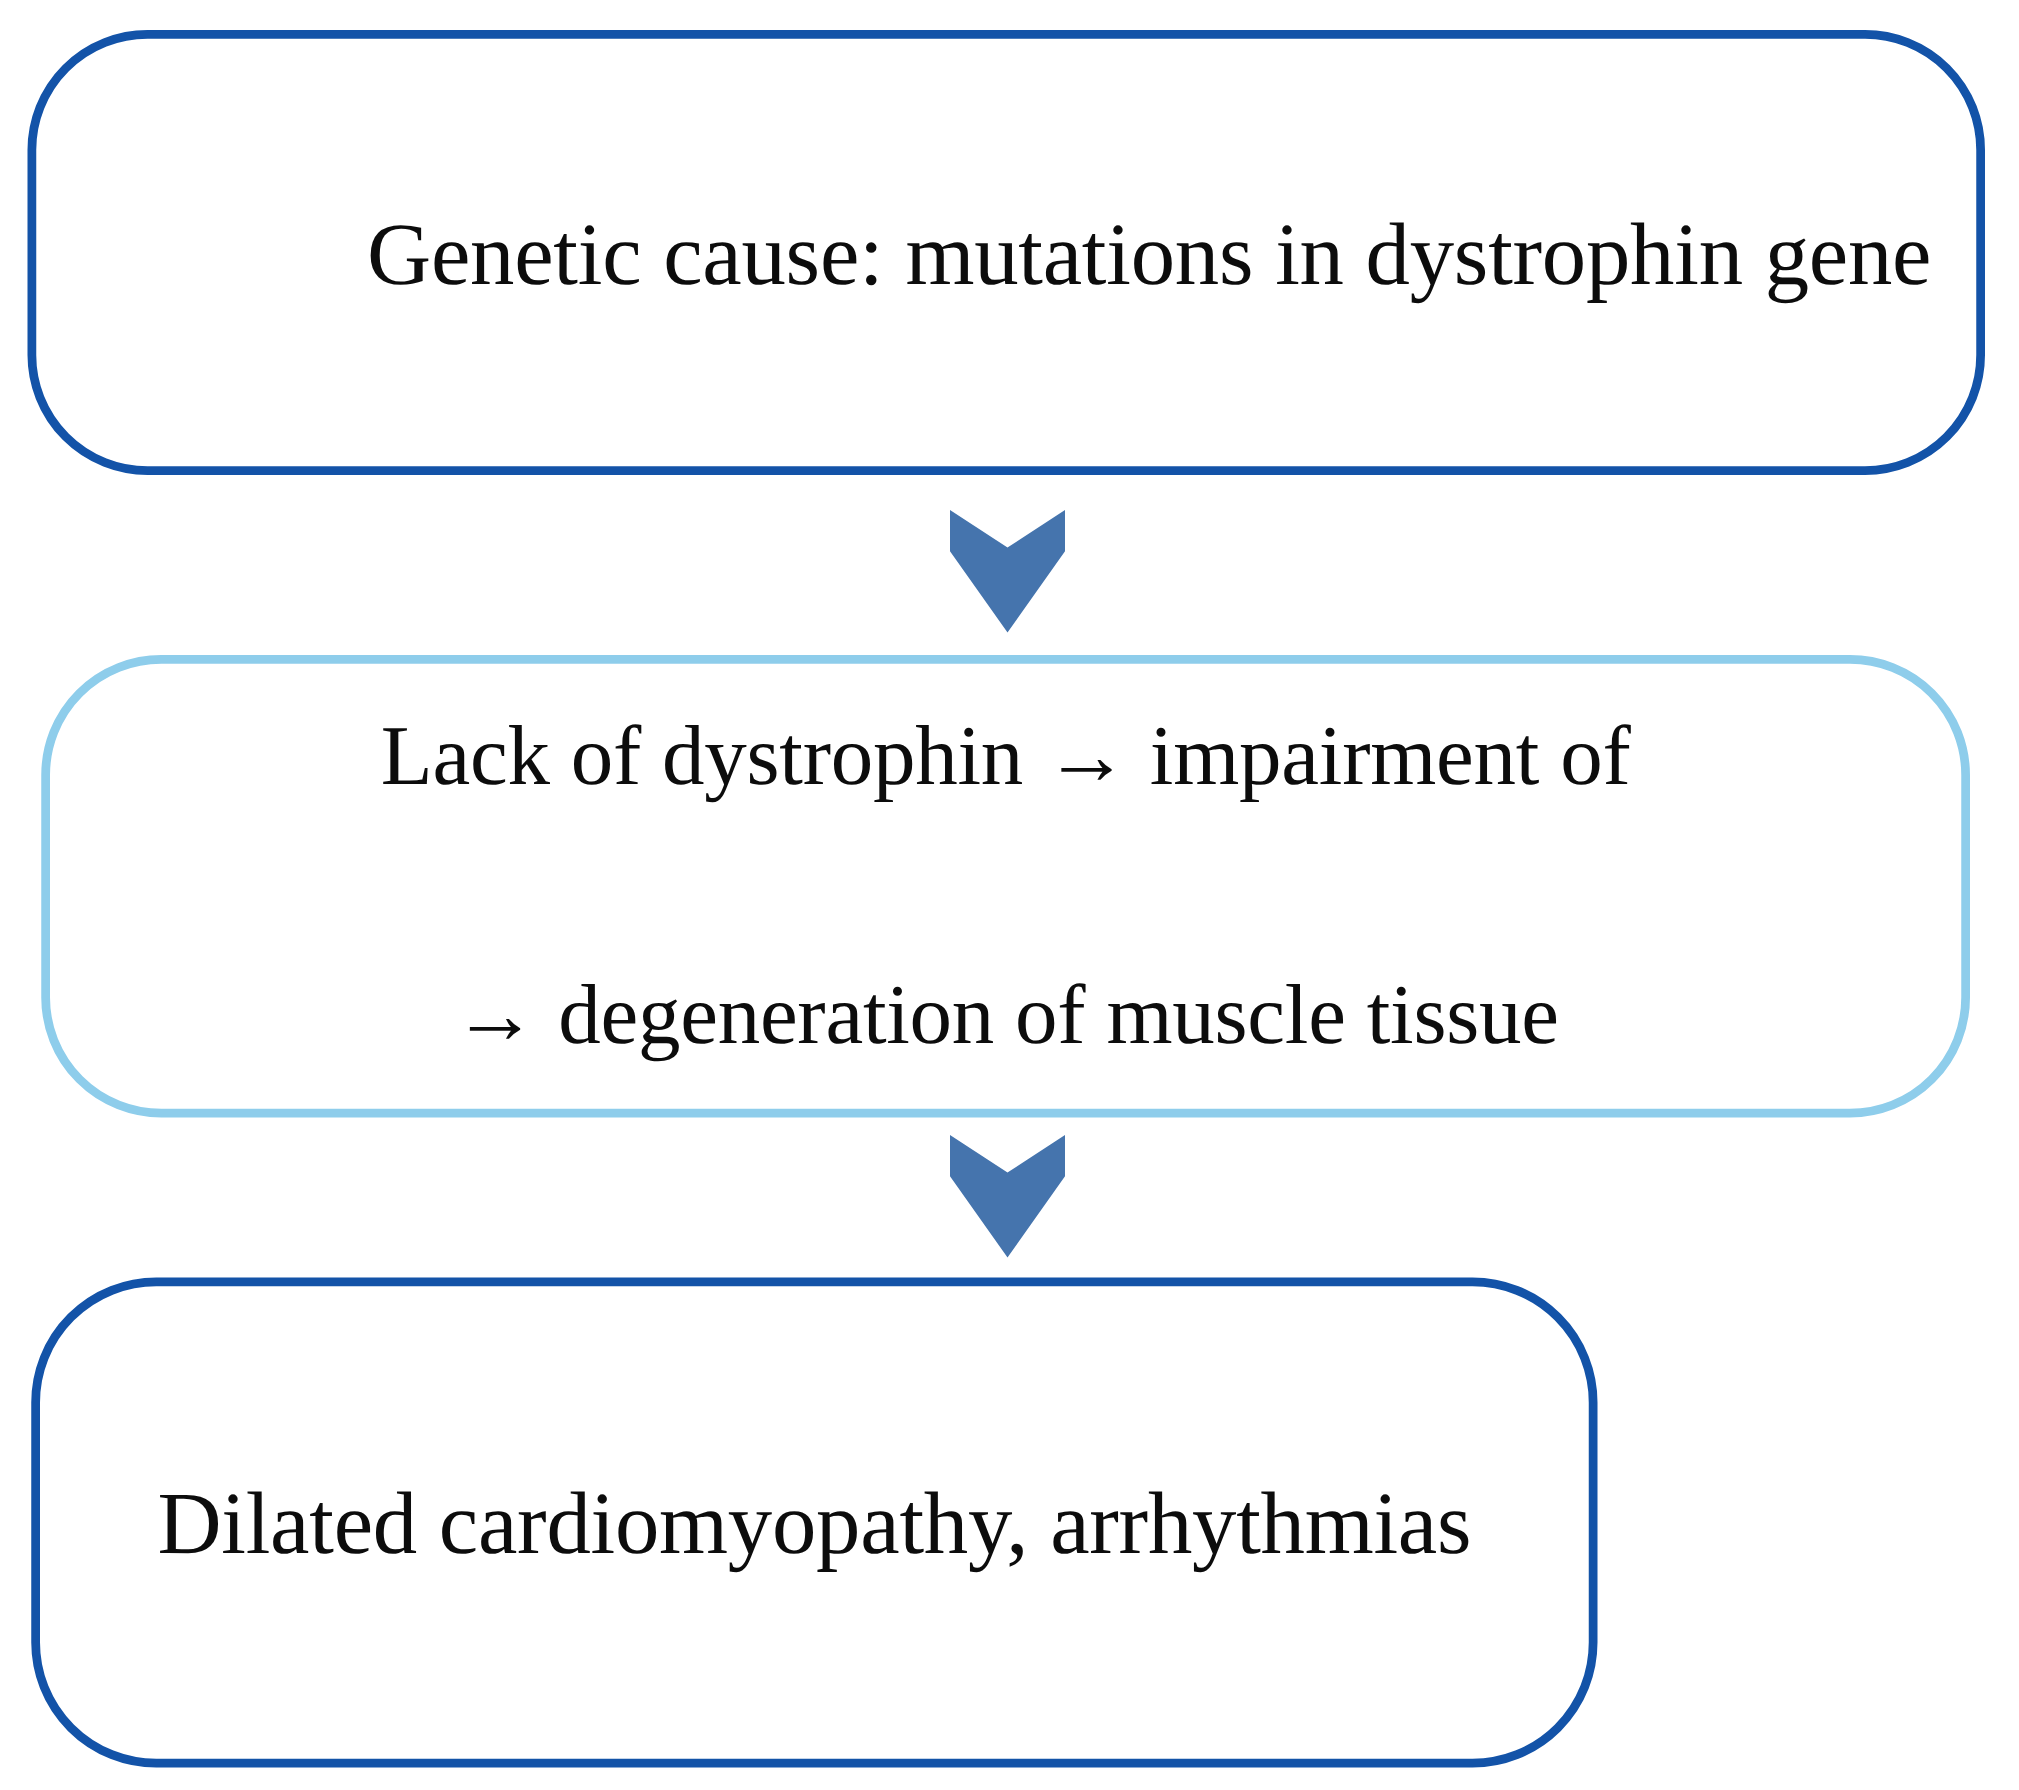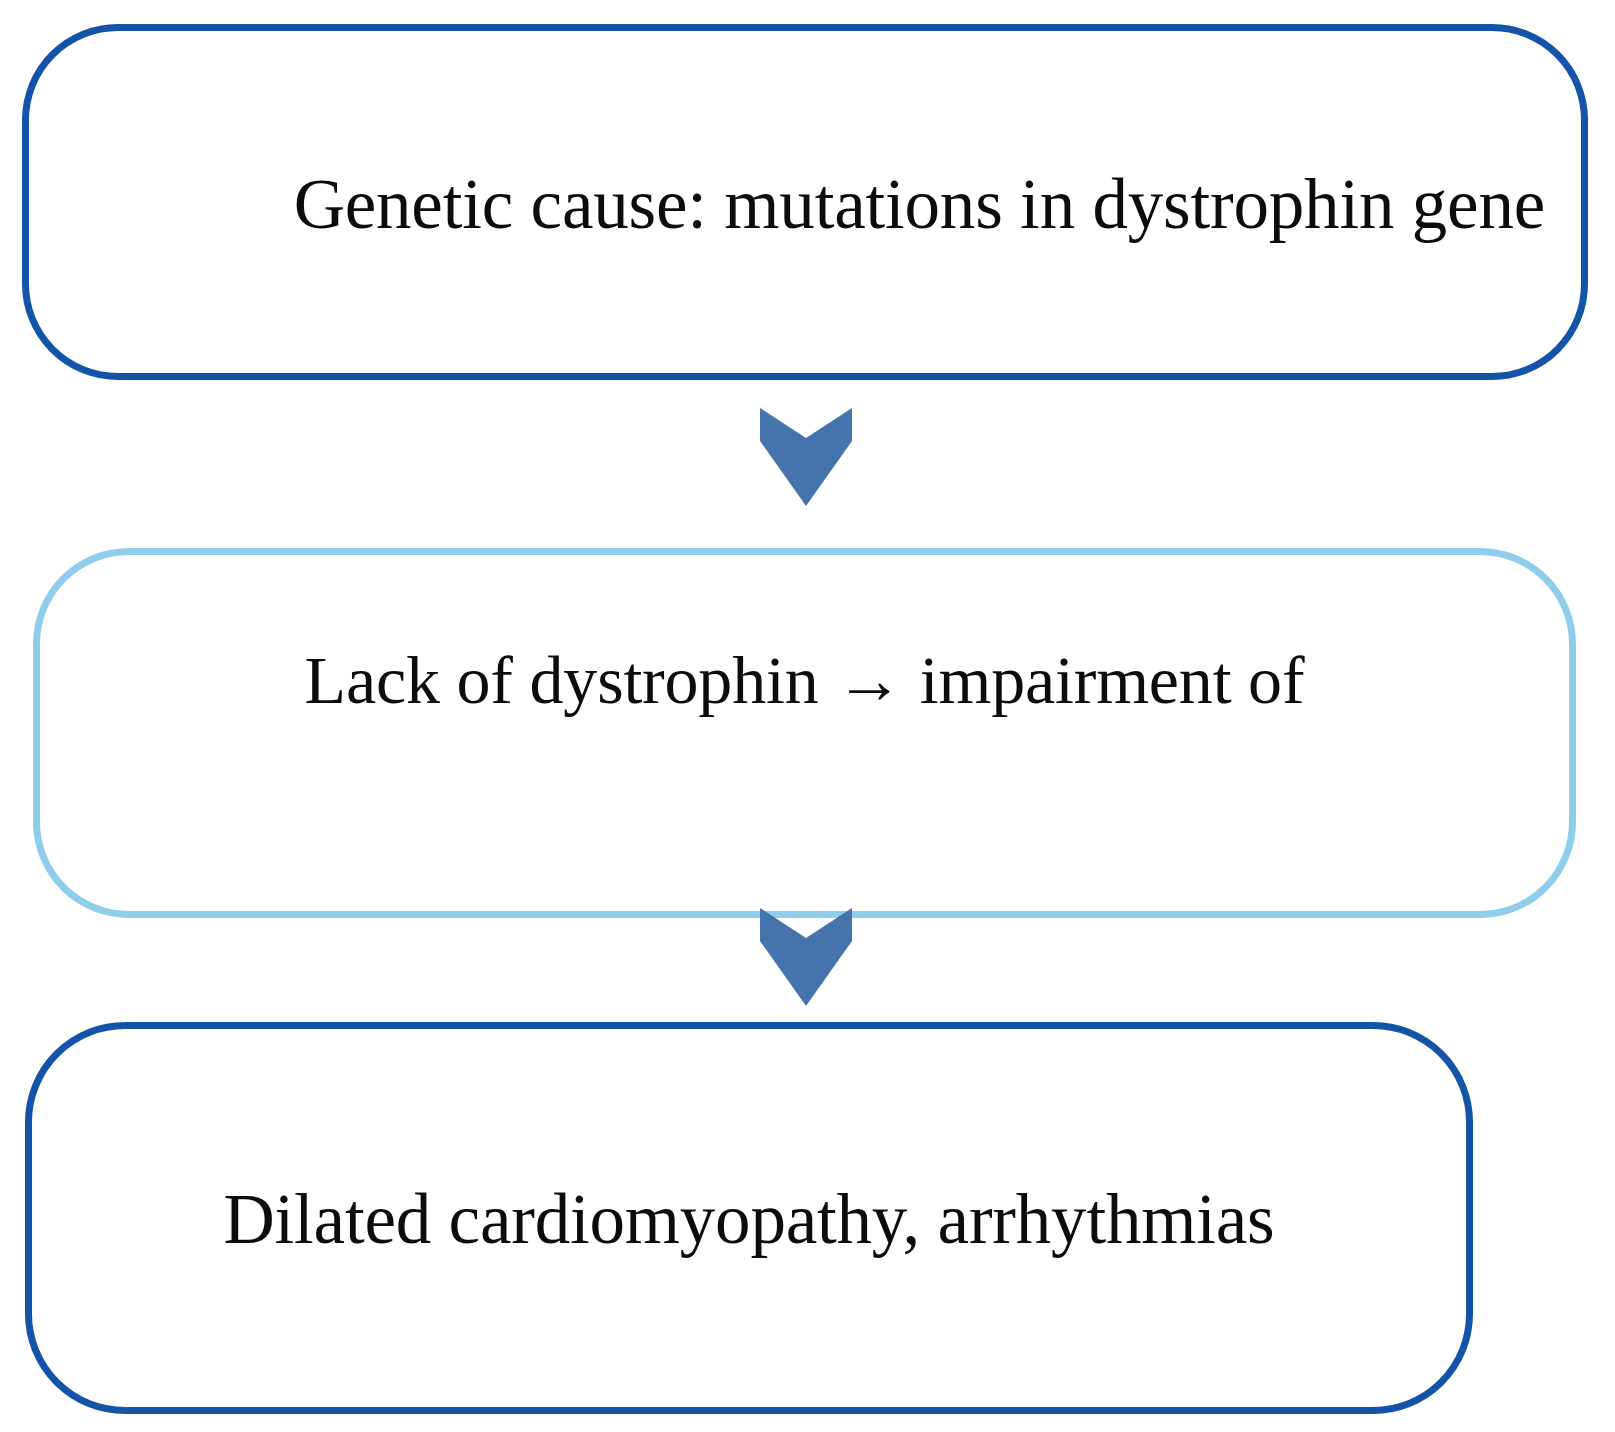--- a/index.html
+++ b/index.html
@@ -53,34 +53,33 @@
   }
 
   
   #node-lack-dystrophin {
     left: 33px;
     top: 524px;
     width: 1543px;
     height: 370px;
     border: 7px solid #8ecdeb;
     border-radius: 96px / 96px;
-    margin-top: 24px;
   }
   #node-lack-dystrophin .node-text {
     font-size: 68px;
     line-height: 1.52;
     width: 1440px;
     margin-top: -2px;
   }
 
   
   #node-dilated-cardiomyopathy {
     left: 25px;
     top: 1022px;
-    width: 1448px;
+    width: 1253px;
     height: 392px;
     border: 7px solid #1353a8;
     border-radius: 100px / 100px;
   }
   #node-dilated-cardiomyopathy .node-text {
     font-size: 71px;
     line-height: 1.5;
     width: 1440px;
     margin-top: 2px;
   }
@@ -115,20 +114,21 @@
              L 852 45
              L 806 110
              L 760 45 Z" fill="#4574ad"></path>
   </svg>
 
   <div class="node" id="node-lack-dystrophin">
     <span class="node-text">
       <span>Lack of dystrophin → impairment of</span>
       <br>
       <br>
+      <span>→ degeneration of muscle tissue</span>
     </span>
   </div>
 
   <svg class="arrow" id="arrow-2" viewBox="0 0 1615 112" preserveAspectRatio="none">
     <path d="M 760 12
              L 806 42
              L 852 12
              L 852 45
              L 806 110
              L 760 45 Z" fill="#4574ad"></path>

